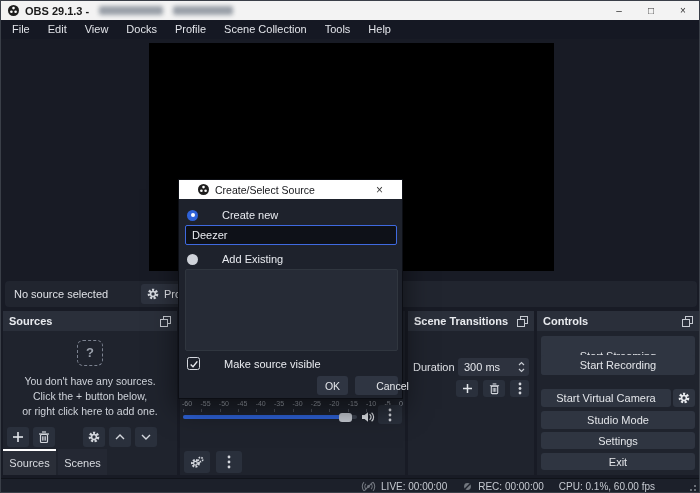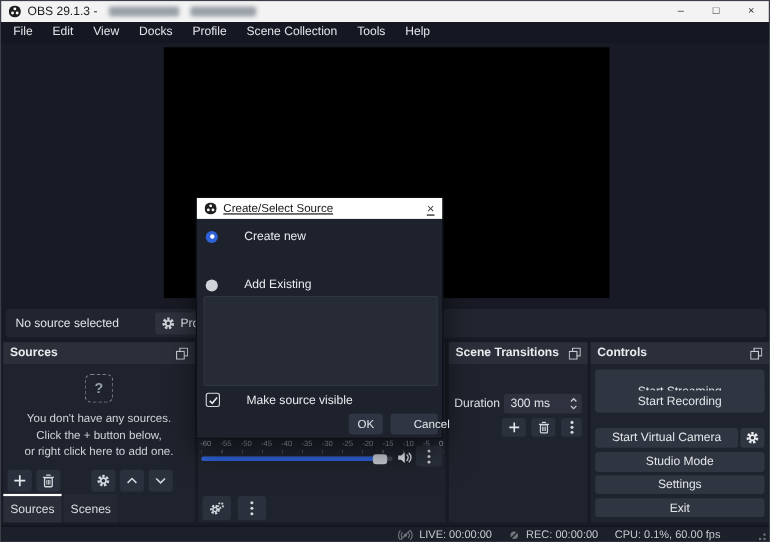--- a/index.html
+++ b/index.html
@@ -1,21 +1,21 @@
 <!DOCTYPE html>
 <html><head>
 <meta charset="utf-8">
 <style>
   * { margin:0; padding:0; box-sizing:border-box; }
   body { background:#2a2a2a; font-family:"Liberation Sans","DejaVu Sans",sans-serif; }
   .win { position:relative; width:700px; height:493px; background:#181b25; overflow:hidden; border:1px solid #3a3f48; }
 
   
   .titlebar { position:absolute; left:0; top:0; width:100%; height:19px; background:#f3f3f3; display:flex; align-items:center; padding-left:7px; }
-  .titlebar .ttext { font-size:11px; color:#1a1a1a; margin-left:6px; white-space:nowrap; }
+  .titlebar .ttext { font-size:11px; color:#1a1a1a; margin-left:6px; white-space:nowrap;font-weight:bold; }
   .blurchunk { height:9px; background:#9aa0a8; border-radius:2px; filter:blur(2px); margin-left:10px; }
   .bc1 { width:64px; } .bc2 { width:60px; }
   .wincontrols { position:absolute; right:0; top:0; height:19px; display:flex; }
   .wc-btn { width:32px; height:19px; display:flex; align-items:center; justify-content:center; font-size:10px; color:#333; cursor:default; }
 
   
   .menubar { position:absolute; left:0; top:19px; width:100%; height:19px; background:#151823; display:flex; align-items:center; padding-left:2px; }
   .menu-item { font-size:11px; color:#e2e4e9; padding:0 9px; line-height:19px; }
 
   
@@ -76,21 +76,21 @@
   .cfg-btn { position:absolute; left:136px; width:22px; background:#2f3541; border-radius:3px; display:flex; align-items:center; justify-content:center; }
 
   
   .statusbar { position:absolute; left:0; top:477px; width:100%; height:16px; background:#1c202a; border-top:1px solid #10131a; display:flex; align-items:center; justify-content:flex-end; padding-right:44px; gap:15px;padding-left:35px; }
   .sb-group { display:flex; align-items:center; gap:5px; }
   .sb-text { font-size:10px; color:#c6cad1; }
   .grip { position:absolute; right:2px; bottom:2px; }
 
   
   .dialog { position:absolute; left:177px; top:178px; width:225px; height:220px; background:#1e222c; z-index:30; box-shadow:0 10px 26px rgba(0,0,0,.55); border:1px solid #0c0e14; }
-  .dlg-titlebar { position:absolute; left:0; top:0; width:100%; height:19px; background:#ffffff; display:flex; align-items:center; padding:0 7px;text-decoration:underline; }
+  .dlg-titlebar { position:absolute; left:0; top:0; width:100%; height:19px; background:#ffffff; display:flex; align-items:center; padding:0 19px; }
   .dlg-title { font-size:10.5px; color:#15161a; margin-left:6px; flex:1; }
   .dlg-close { font-size:12px; color:#3a3a3a; }
   .radio { width:11px; height:11px; border-radius:50%; display:inline-block; }
   .radio.on { background:#2f62d8; position:relative; }
   .radio.on::after { content:""; position:absolute; left:3.5px; top:3.5px; width:4px; height:4px; border-radius:50%; background:#fff; }
   .radio.off { background:#cfd3da; }
   .dlg-row { position:absolute; display:flex; align-items:center; gap:24px; }
   .dlg-label { font-size:11px; color:#e9ebf0; }
   .dlg-input { position:absolute; left:6px; top:45px; width:212px; height:20px; background:#0e1118; border:1px solid #3f6ae0; border-radius:2px; color:#e9ebf0; font-size:11px; padding:0 6px; font-family:"Liberation Sans","DejaVu Sans",sans-serif; outline:none; }
   .dlg-list { position:absolute; left:6px; top:89px; width:213px; height:82px; background:#262b36; border:1px solid #30363f; border-radius:2px; }
@@ -354,20 +354,21 @@
         <circle cx="3.4" cy="6.8" r="1.3" fill="#fff"></circle>
         <circle cx="7.6" cy="6.8" r="1.3" fill="#fff"></circle>
       </svg>
       <span class="dlg-title">Create/Select Source</span>
       <span class="dlg-close">×</span>
     </div>
     <div class="dlg-row" style="left:8px; top:29px;">
       <span class="radio on"></span>
       <span class="dlg-label">Create new</span>
     </div>
+    <input class="dlg-input" value="Deezer" style="">
     <div class="dlg-row" style="left:8px; top:73px;">
       <span class="radio off"></span>
       <span class="dlg-label">Add Existing</span>
     </div>
     <div class="dlg-list"></div>
     <div class="dlg-row" style="left:8px; top:177px;">
       <span class="checkbox">
         <svg width="10" height="10" viewBox="0 0 12 12">
             <polyline points="2,6.5 4.8,9.2 10,2.8" fill="none" stroke="#e8eaee" stroke-width="1.7"></polyline>
           </svg>

